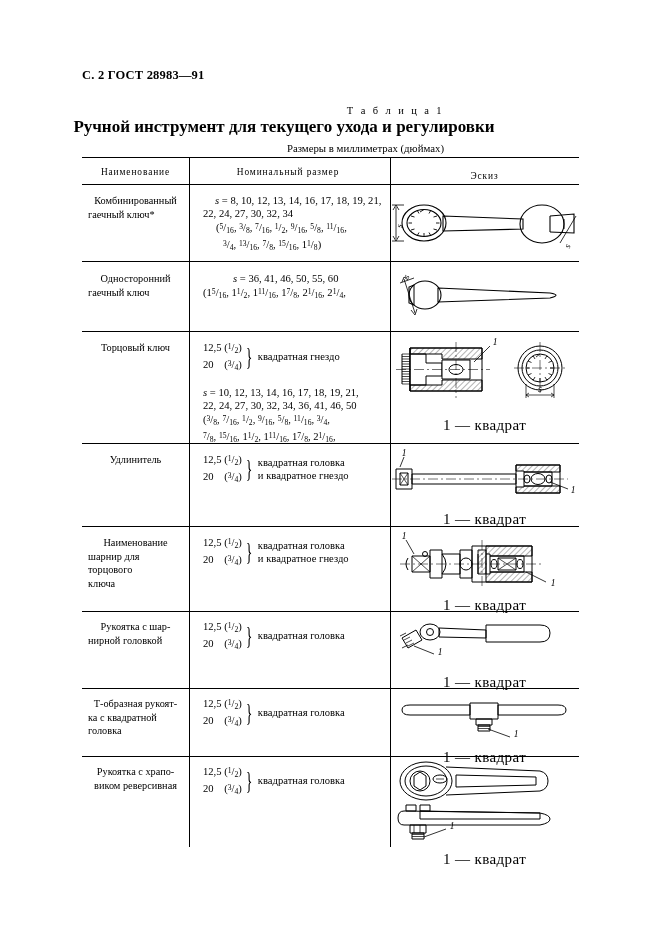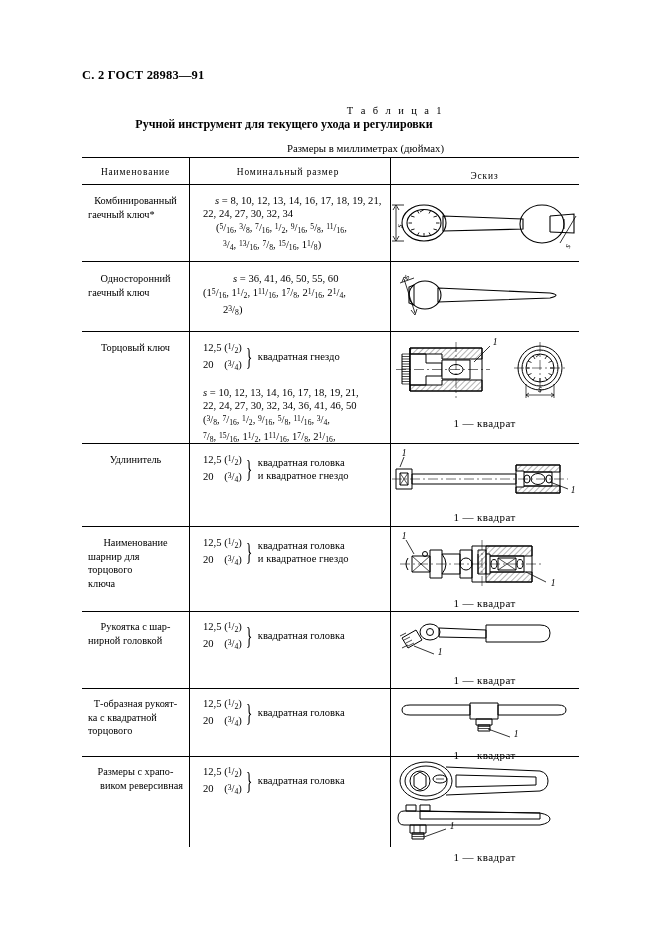--- a/index.html
+++ b/index.html
@@ -41,21 +41,21 @@
     top: 89px;
     font-size: 10.5px;
     letter-spacing: 2.4px;
     white-space: nowrap;
   }
   .tabletitle {
     position: absolute;
     left: 0; right: 0;
     top: 101px;
     text-align: center;
-    font-size: 12px;
+    font-size: 17px;
     font-weight: bold;
     padding-left: 42px;
   }
   .unitsnote {
     position: absolute;
     right: 82px;
     top: 126px;
     font-size: 10.8px;
     white-space: nowrap;
   }
@@ -118,21 +118,21 @@
   .c-size .indent1 { padding-left: 13px; }
   .c-size .indent2 { padding-left: 20px; }
 
   
   .c-sk {
     left: 308px;
     width: 189px;
     text-align: center;
   }
   .sk-cap {
-    font-size: 11px;
+    font-size: 15px;
     font-style: normal;
     letter-spacing: .4px;
   }
 
   
   .brace-row {
     display: flex;
     align-items: center;
   }
   .brace-vals {
@@ -246,21 +246,20 @@
       </div>
     </div>
 
     <div class="cell c-name" style="top:115px">
       <span class="ind">Односторонний</span>
       <span class="ind" style="text-align:left">гаечный ключ</span>
     </div>
     <div class="cell c-size" style="top:115px">
       <div style="padding-left:30px"><span class="ital">s</span> = 36, 41, 46, 50, 55, 60</div>
       <div>(1<span class="fr"><sup>5</sup><span class="sl">/</span><sub>16</sub></span>, 1<span class="fr"><sup>1</sup><span class="sl">/</span><sub>2</sub></span>, 1<span class="fr"><sup>11</sup><span class="sl">/</span><sub>16</sub></span>, 1<span class="fr"><sup>7</sup><span class="sl">/</span><sub>8</sub></span>, 2<span class="fr"><sup>1</sup><span class="sl">/</span><sub>16</sub></span>, 2<span class="fr"><sup>1</sup><span class="sl">/</span><sub>4</sub></span>,</div>
-      <div class="indent2">2<span class="fr"><sup>3</sup><span class="sl">/</span><sub>8</sub></span>)</div>
     </div>
     <div class="cell c-sk" style="top:112px">
       <div class="skwrap">
         <svg width="189" height="55" viewBox="0 0 189 55">
           <g fill="none" stroke="#000" stroke-width="1.1">
             <ellipse cx="35" cy="26" rx="16" ry="14"></ellipse>
             <path d="M24 16 L19 18 L19 34 L24 36"></path>
             <path d="M24 16 L24 36" stroke-width="1"></path>
             <path d="M48 19 L160 24 Q172 26 160 29 L48 33 Z"></path>
           </g>
@@ -491,21 +490,21 @@
           </g>
           <text x="50" y="39" font-family="Liberation Serif, serif" font-size="9.5" font-style="italic" text-anchor="middle">1</text>
         </svg>
         <div class="sk-cap" style="margin-top:2px">1 — квадрат</div>
       </div>
     </div>
 
     <div class="cell c-name" style="top:540px">
       <span class="ind">Т-образная рукоят-</span>
       <span class="ind" style="text-align:left">ка с квадратной</span>
-      <span class="ind" style="text-align:left">торцового</span>
+      <span class="ind" style="text-align:left">головка</span>
     </div>
     <div class="cell c-size" style="top:539px">
       <div class="brace-row">
         <span class="brace-vals">
           <span class="ln">12,5 (<span class="fr"><sup>1</sup><span class="sl">/</span><sub>2</sub></span>)</span>
           <span class="ln">20    (<span class="fr"><sup>3</sup><span class="sl">/</span><sub>4</sub></span>)</span>
         </span>
         <span class="brace-glyph">}</span>
         <span class="brace-lbl">
           <span class="ln">квадратная головка</span>
@@ -526,22 +525,22 @@
           <g stroke="#000" stroke-width=".8" fill="none">
             <path d="M98 34 L120 42"></path>
           </g>
           <text x="126" y="42" font-family="Liberation Serif, serif" font-size="9.5" font-style="italic" text-anchor="middle">1</text>
         </svg>
         <div class="sk-cap" style="margin-top:2px">1 — квадрат</div>
       </div>
     </div>
 
     <div class="cell c-name" style="top:608px">
-      <span class="ind">Размеры с храпо-</span>
-      <span class="ind" style="text-align:right">виком реверсивная</span>
+      <span class="ind">Рукоятка с храпо-</span>
+      <span class="ind" style="text-align:center">виком реверсивная</span>
     </div>
     <div class="cell c-size" style="top:607px">
       <div class="brace-row">
         <span class="brace-vals">
           <span class="ln">12,5 (<span class="fr"><sup>1</sup><span class="sl">/</span><sub>2</sub></span>)</span>
           <span class="ln">20    (<span class="fr"><sup>3</sup><span class="sl">/</span><sub>4</sub></span>)</span>
         </span>
         <span class="brace-glyph">}</span>
         <span class="brace-lbl">
           <span class="ln">квадратная головка</span>

